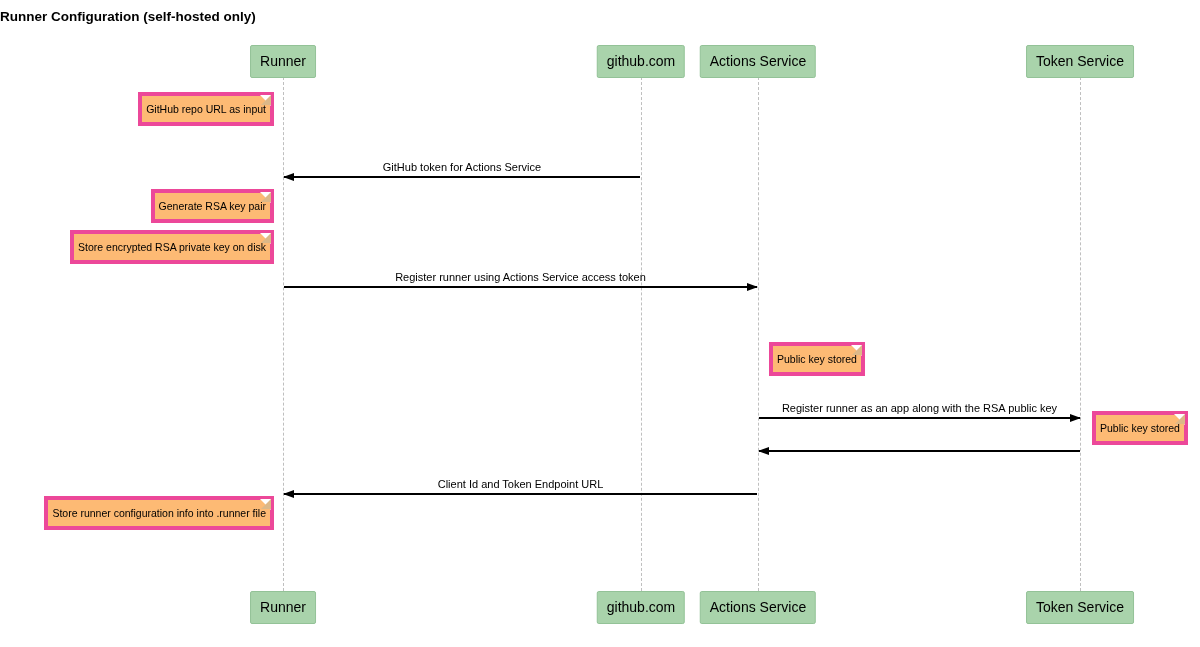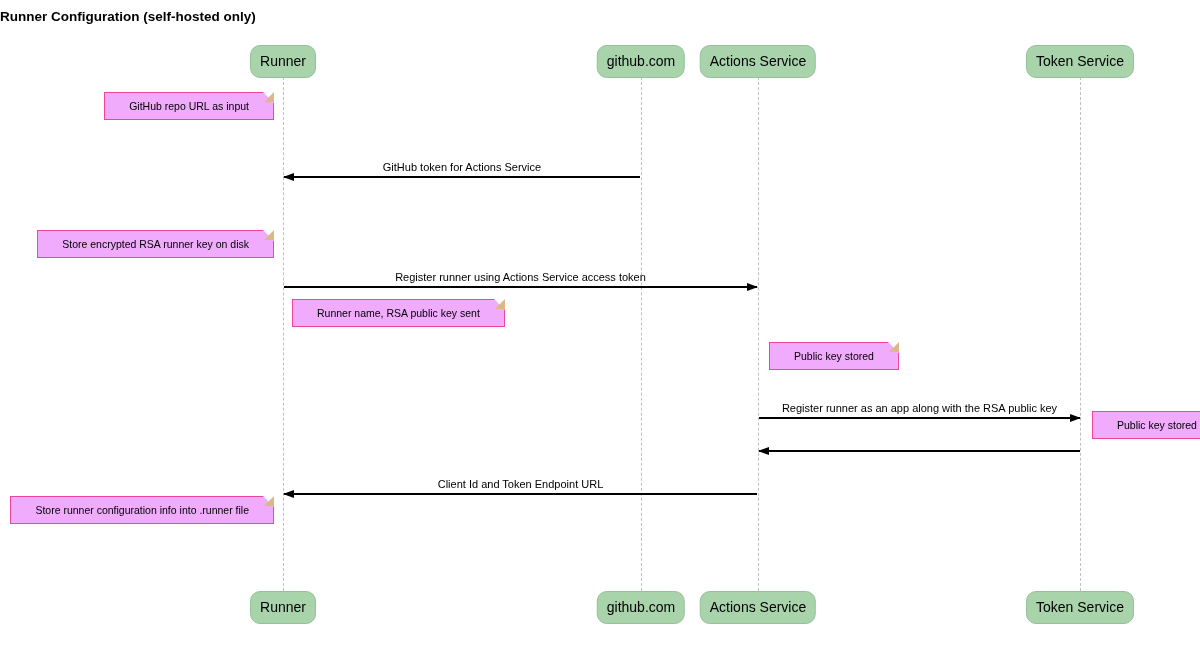--- a/index.html
+++ b/index.html
@@ -24,21 +24,21 @@
     width: 0;
     border-left: 1px dashed #bfbfbf;
     top: 77px;
     height: 514px;
   }
   .participant {
     position: absolute;
     transform: translateX(-50%);
     background: #a9d3ab;
     border: 1px solid #93c297;
-    border-radius: 10px;
+    border-radius: 2px;
     font-size: 14px;
     line-height: 17px;
     padding: 7px 9px;
     white-space: nowrap;
     text-align: center;
   }
   .msg {
     position: absolute;
     height: 18px;
   }
@@ -70,23 +70,23 @@
     position: absolute;
     left: -1px; top: 50%;
     transform: translateY(-50%);
     width: 0; height: 0;
     border-right: 11px solid #000000;
     border-top: 4.5px solid transparent;
     border-bottom: 4.5px solid transparent;
   }
   .note {
     position: absolute;
-    background: #f0abfc;
-    border: 1px solid #ec4899;
-    padding: 5px 24px;
+    background: #fdba74;
+    border: 4px solid #ec4899;
+    padding: 5px 4px;
     font-size: 10.5px;
     line-height: 16px;
     white-space: nowrap;
   }
   .note::before {
     content: "";
     position: absolute;
     top: -1px; right: -1px;
     width: 0; height: 0;
     border-top: 11px solid #ffffff;
@@ -137,19 +137,19 @@
   </div>
   <div class="msg dir-left" style="left:759px; width:321px; top:450px">
     <div class="msg-line"></div>
   </div>
   <div class="msg dir-left" style="left:284px; width:473px; top:477px">
     <div class="msg-label">Client Id and Token Endpoint URL</div>
     <div class="msg-line"></div>
   </div>
 
   <div class="note" style="right:926px; top:92px">GitHub repo URL as input</div>
-  <div class="note" style="right:926px; top:230px">Store encrypted RSA runner key on disk</div>
-  <div class="note" style="left:292px; top:299px">Runner name, RSA public key sent</div>
+  <div class="note" style="right:926px; top:189px">Generate RSA key pair</div>
+  <div class="note" style="right:926px; top:230px">Store encrypted RSA private key on disk</div>
   <div class="note" style="left:769px; top:342px">Public key stored</div>
   <div class="note" style="left:1092px; top:411px">Public key stored</div>
   <div class="note" style="right:926px; top:496px">Store runner configuration info into .runner file</div>
 
 </div>
 
 </body></html>

